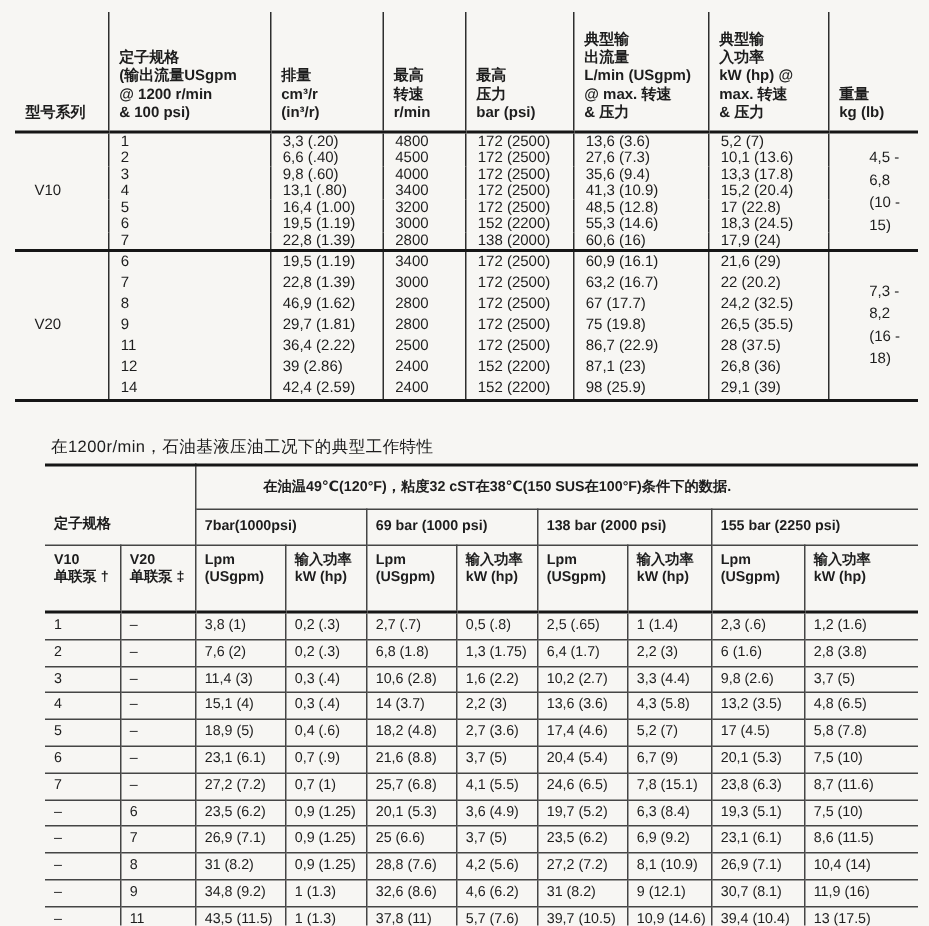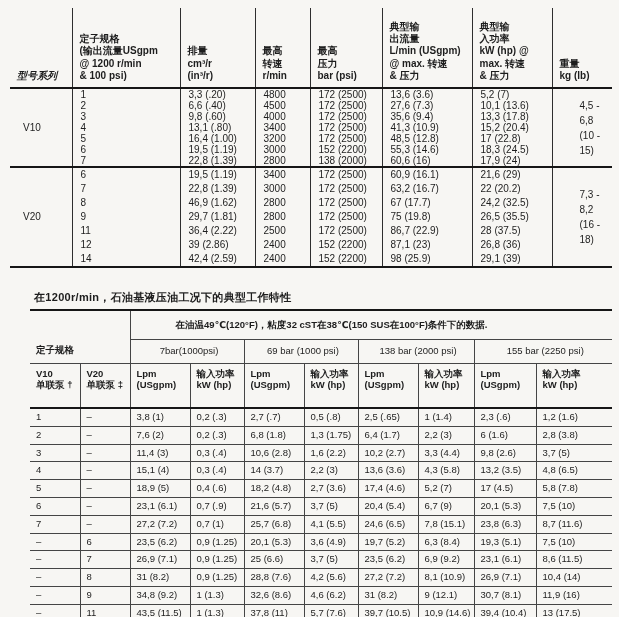--- a/index.html
+++ b/index.html
@@ -11,49 +11,49 @@
   .page{position:relative;width:619px;height:617px;}
 
   
   table{border-collapse:collapse;table-layout:fixed;}
   .t1{position:absolute;top:8px;left:10px;width:602px;font-size:10px;}
   .t1 th{
     border-left:1px solid #2e2e2e;border-bottom:2px solid #161616;
     font-weight:bold;text-align:left;vertical-align:bottom;
     padding:4px 2px 5px 7px;white-space:pre-line;line-height:1.22;height:70px;margin-left:23px;
   }
-  .t1 th.nb{border-left:none;font-style:italic;}
+  .t1 th.nb{border-left:none;}
   .t1 td{
     border-left:1px solid #2e2e2e;padding:0 2px 0 8px;
     vertical-align:middle;line-height:1;white-space:nowrap;
   }
   .t1 tbody{border-bottom:2px solid #161616;}
   .t1 tbody.g1 td{height:11px;}
   .t1 tbody.g2 td{height:14px;}
   .t1 td.series{border-left:none;padding-left:13px;font-size:10px;}
   .t1 td.wt{white-space:pre-line;line-height:1.5;vertical-align:middle;padding-left:27px;}
 
   
   .t2-title{
-    position:absolute;top:290px;left:34px;font-size:11px;font-weight:bold;
+    position:absolute;top:290px;left:34px;font-size:11px;font-weight:normal;
     letter-spacing:.3px;
   }
   .t2{
     position:absolute;top:309px;left:30px;width:582px;font-size:9.5px;
     border-top:2px solid #161616;border-bottom:2px solid #161616;
   }
   .t2 th,.t2 td{
     border:1px solid #454545;padding:2px 2px 2px 6px;text-align:left;
     vertical-align:middle;line-height:1.12;white-space:pre-line;
   }
   .t2 .no-l{border-left:none;}
   .t2 .no-r{border-right:none;}
   .t2 td.note{font-weight:bold;height:24px;vertical-align:middle;white-space:normal;padding-left:45px;}
   .t2 td.stator{font-weight:bold;vertical-align:bottom;padding-bottom:7px;}
-  .t2 th.press{font-weight:normal;height:19px;text-align:center;}
+  .t2 th.press{font-weight:bold;height:19px;}
   .t2 th.sub{font-weight:bold;height:36px;vertical-align:top;padding-top:5px;border-bottom:2px solid #161616;}
   .t2 tbody td{height:12.8px;white-space:nowrap;}
 </style>
 </head>
 <body>
 
 <div class="page">
 
   <table class="t1" id="t1">
     <colgroup>
@@ -328,21 +328,21 @@
           <td>17,4 (4.6)</td>
           <td>5,2 (7)</td>
           <td>17 (4.5)</td>
           <td class="no-r">5,8 (7.8)</td>
         </tr>
         <tr>
           <td class="no-l">6</td>
           <td>–</td>
           <td>23,1 (6.1)</td>
           <td>0,7 (.9)</td>
-          <td>21,6 (5.7)</td>
+          <td>21,6 (8.8)</td>
           <td>3,7 (5)</td>
           <td>20,4 (5.4)</td>
           <td>6,7 (9)</td>
           <td>20,1 (5.3)</td>
           <td class="no-r">7,5 (10)</td>
         </tr>
         <tr>
           <td class="no-l">7</td>
           <td>–</td>
           <td>27,2 (7.2)</td>

